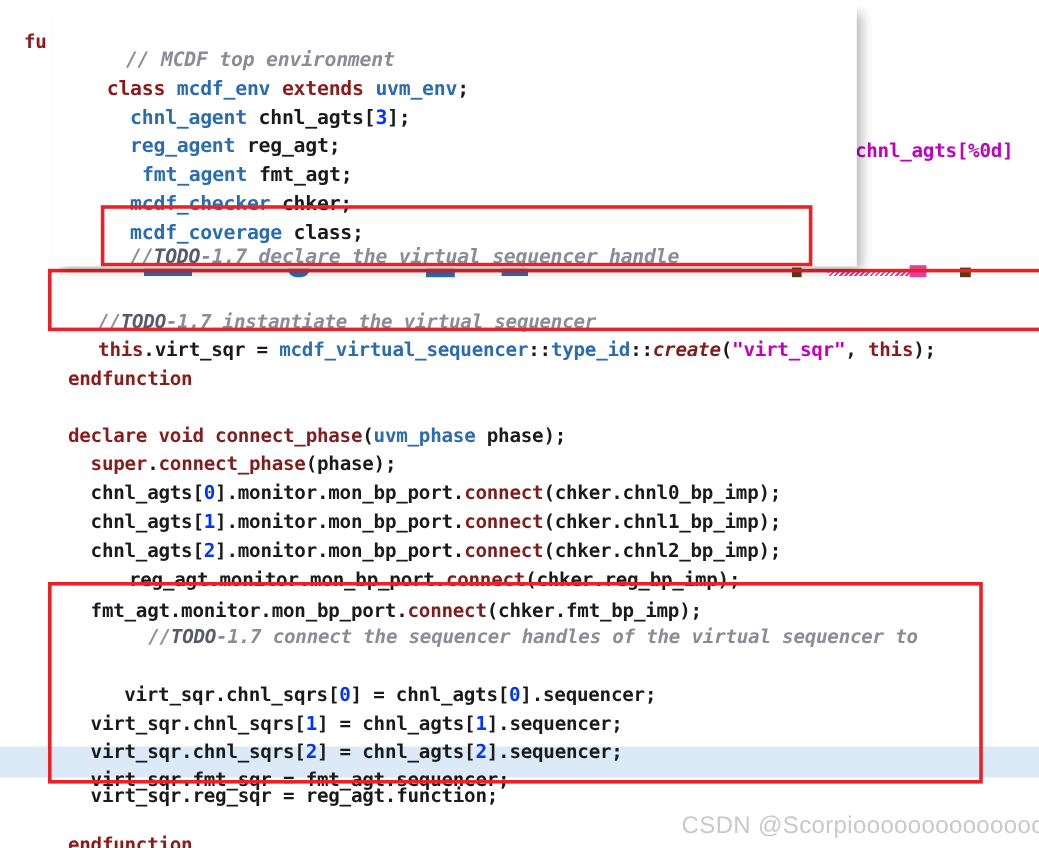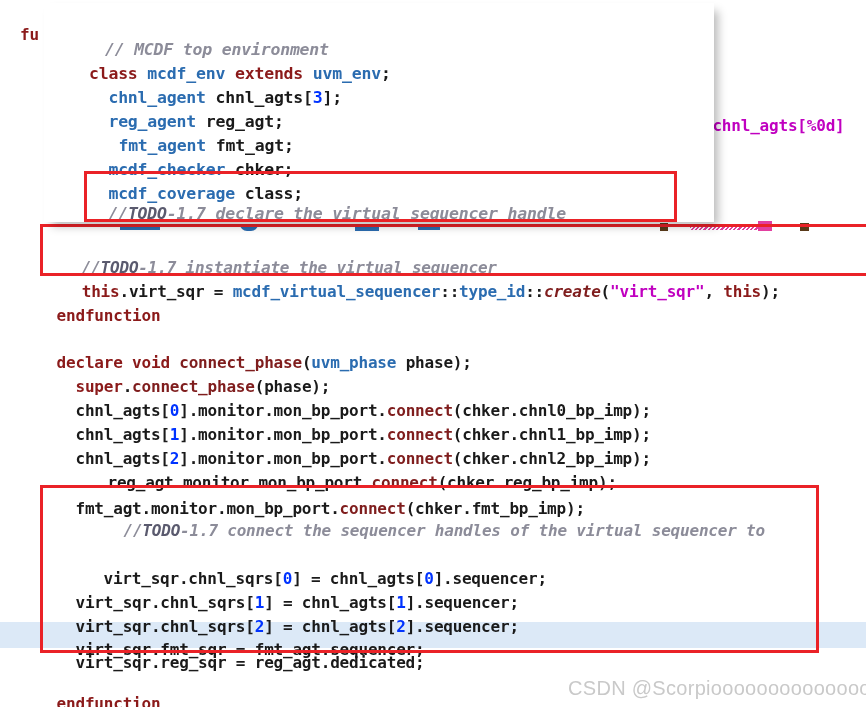--- a/index.html
+++ b/index.html
@@ -175,21 +175,21 @@
   <div class="code-line" style="top:564px; left:0;">
     <span class="pun">    </span><span class="id">virt_sqr.chnl_sqrs[</span><span class="num">1</span><span class="id">] = chnl_agts[</span><span class="num">1</span><span class="id">].sequencer;</span>
   </div>
   <div class="code-line" style="top:588px; left:0;">
     <span class="pun">    </span><span class="id">virt_sqr.chnl_sqrs[</span><span class="num">2</span><span class="id">] = chnl_agts[</span><span class="num">2</span><span class="id">].sequencer;</span>
   </div>
   <div class="code-line" style="top:611px; left:0;">
     <span class="pun">    </span><span class="id">virt_sqr.fmt_sqr = fmt_agt.sequencer;</span>
   </div>
   <div class="code-line" style="top:624px; left:0;">
-    <span class="pun">    </span><span class="id">virt_sqr.reg_sqr = reg_agt.dedicated;</span>
+    <span class="pun">    </span><span class="id">virt_sqr.reg_sqr = reg_agt.function;</span>
   </div>
 
   <div class="code-line" style="top:665px; left:0;">
     <span class="kw">  endfunction</span>
   </div>
   <div class="code-line clip-bottom" style="top:689px; left:0; height:18px;">
     
   </div>
 
   <div class="redbox" style="left:40px; top:224px; width:830px; height:52px;"></div>

